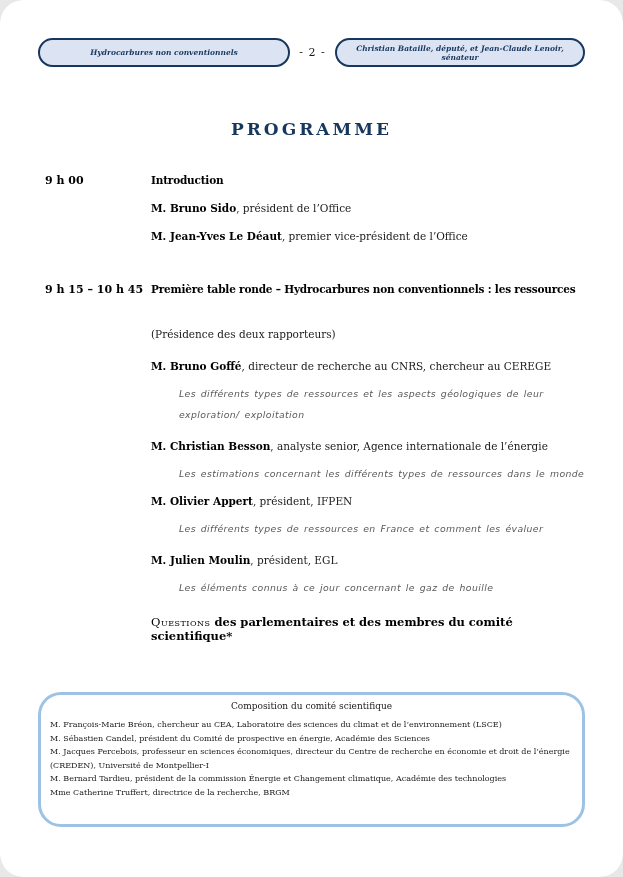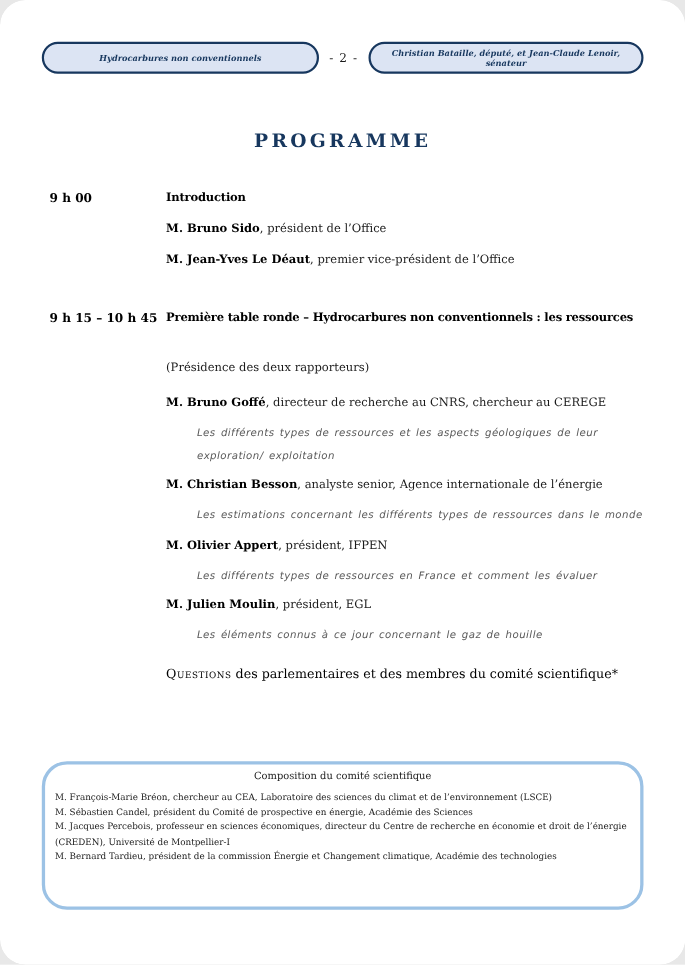--- a/index.html
+++ b/index.html
@@ -33,28 +33,28 @@
   .entry { display:flex; align-items:flex-start; }
   .entry + .entry { margin-top:40px; }
   .time { width:106px; flex-shrink:0; font-weight:bold; font-size:11px; line-height:13px; color:#000; }
   .content { width:434px; }
   .entry-heading { font-weight:bold; font-size:10.5px; line-height:13px; letter-spacing:-0.2px; white-space:nowrap; color:#000; }
   .subheading { margin-top:32px; font-size:10.5px; line-height:13px; color:#1a1a1a; }
   .person { margin-top:15px; font-size:10.5px; line-height:13px; color:#1a1a1a; }
   .person .pname { font-weight:bold; color:#000; }
   .gap-lg { margin-top:19px; }
   .gap-md { margin-top:11px; }
-  .gap-sm { margin-top:10px; }
+  .gap-sm { }
   .topic {
     margin-top:10px; font-family:"DejaVu Sans", sans-serif; font-style:italic;
     font-size:9.3px; line-height:21px; color:#595959; letter-spacing:0.4px; word-spacing:1.5px;margin-left:28px;
   }
   .questions { margin-top:17px; font-size:11.5px; line-height:14px; color:#000; }
   .questions .qcaps { font-variant:small-caps; letter-spacing:0.5px; }
-  .questions .qbold { font-weight:normal; }
+  .questions .qbold { font-weight:bold; }
   
   .committee {
     position:absolute; top:692px; left:38px; width:547px; height:135px;
     border:3px solid #9cc2e5; background:#ffffff; padding:6px 9px 6px 9px;
   }
   .committee-title { text-align:center; font-size:9px; color:#1a1a1a; margin-bottom:7px; }
   .member { font-size:8px; line-height:13.5px; color:#1a1a1a; }
 </style>
 </head>
 <body>
@@ -121,15 +121,16 @@
     </div>
 
   </div>
 
   <div class="committee">
     <div class="committee-title">Composition du comité scientifique</div>
     <div class="member">M. François-Marie Bréon, chercheur au CEA, Laboratoire des sciences du climat et de l’environnement (LSCE)</div>
     <div class="member">M. Sébastien Candel, président du Comité de prospective en énergie, Académie des Sciences</div>
     <div class="member">M. Jacques Percebois, professeur en sciences économiques, directeur du Centre de recherche en économie et droit de l’énergie (CREDEN), Université de Montpellier-I</div>
     <div class="member">M. Bernard Tardieu, président de la commission Énergie et Changement climatique, Académie des technologies</div>
+    <div class="member">Mme Catherine Truffert, directrice de la recherche, BRGM</div>
   </div>
 
 </div>
 
 </body></html>

